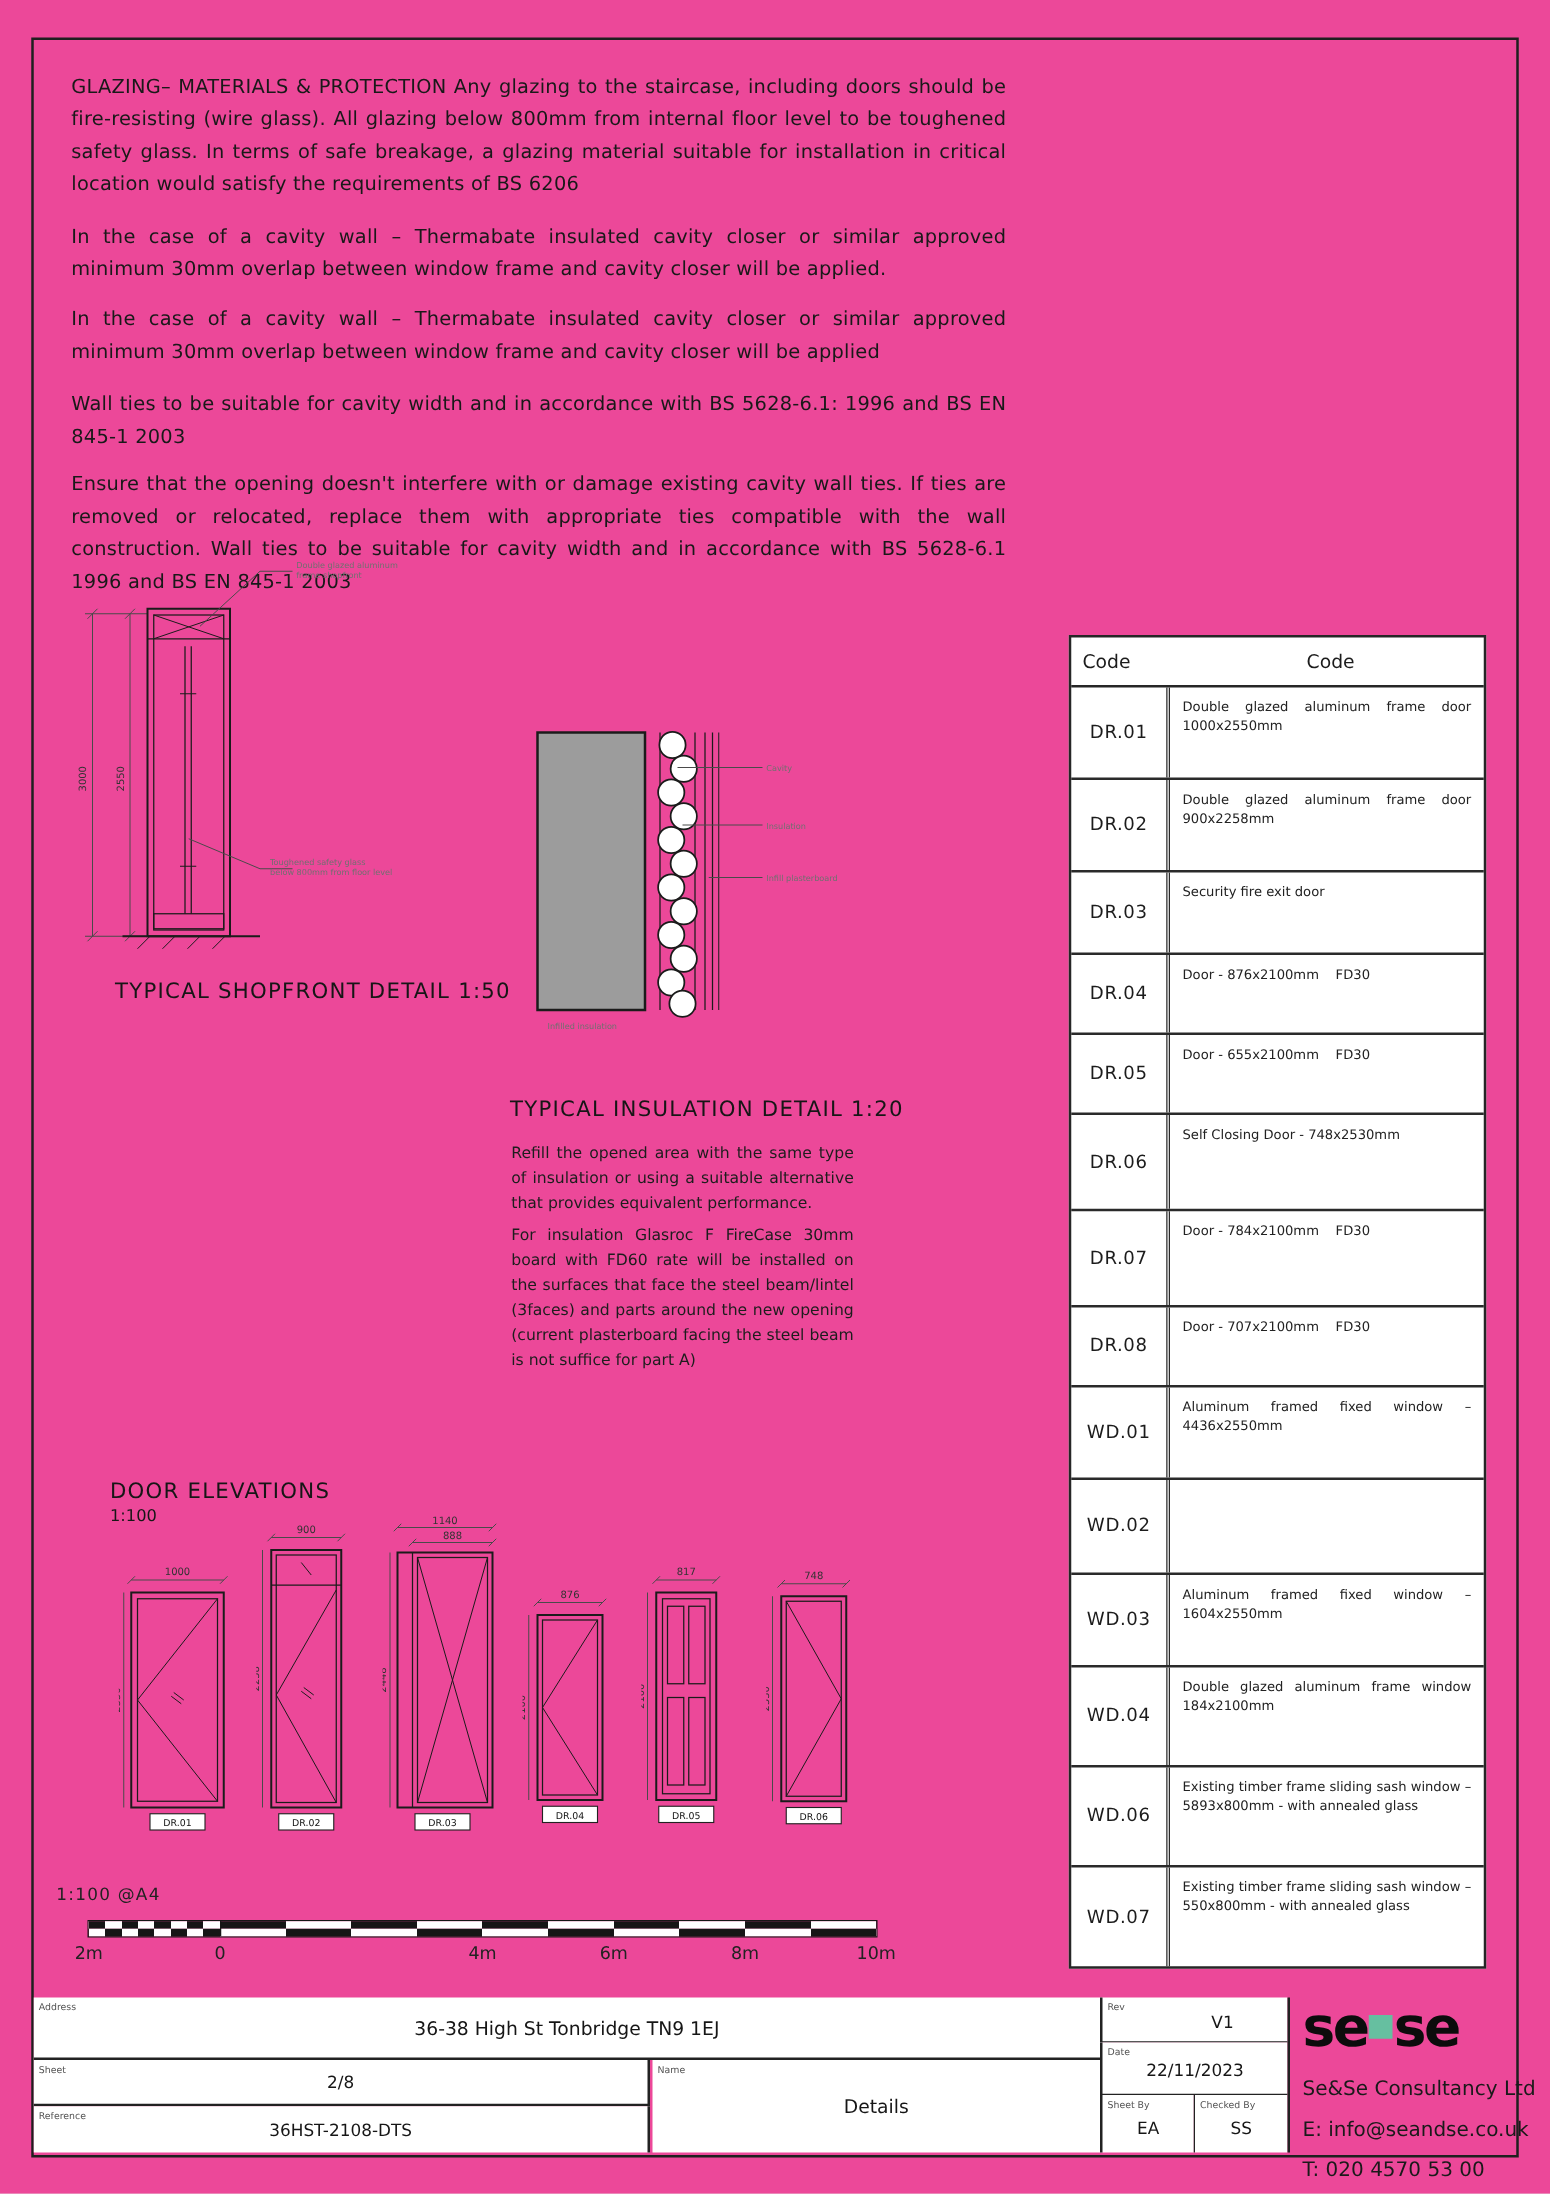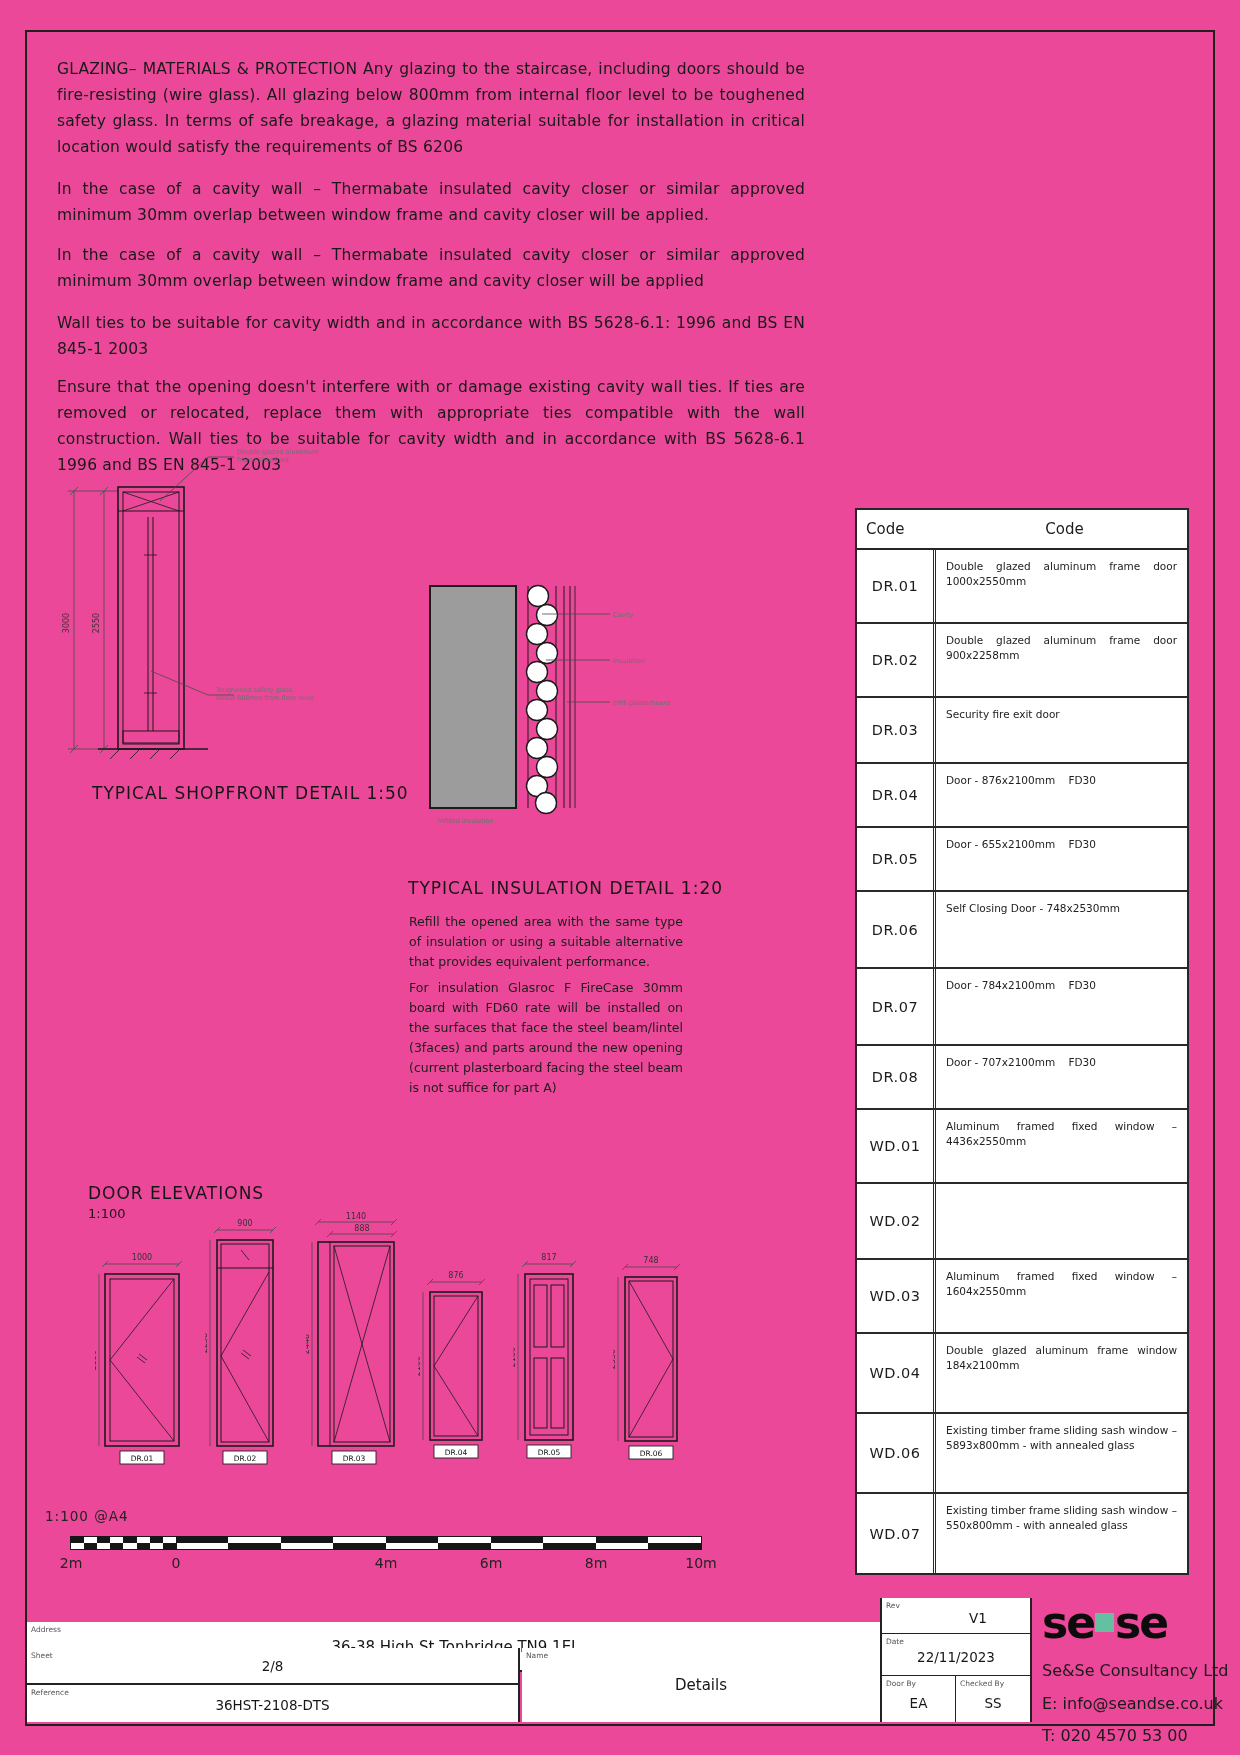--- a/index.html
+++ b/index.html
@@ -358,21 +358,21 @@
     <div class="sb-seg sb-c2"></div>
     <div class="sb-zero"></div>
     <span class="sb-tick" style="left:0px;">2m</span>
     <span class="sb-tick" style="left:105px;">0</span>
     <span class="sb-tick" style="left:315px;">4m</span>
     <span class="sb-tick" style="left:420px;">6m</span>
     <span class="sb-tick" style="left:525px;">8m</span>
     <span class="sb-tick" style="left:630px;">10m</span>
   </div>
 
-  <div class="tb-cell" style="left:27px;top:1598px;width:853px;height:50px;border-bottom:2px solid #222;margin-top:24px;">
+  <div class="tb-cell" style="left:27px;top:1598px;width:853px;height:50px;border-bottom:2px solid #222;">
     <span class="tb-lab">Address</span>
     <div class="tb-val" style="top:16px;">36-38 High St Tonbridge TN9 1EJ</div>
   </div>
   <div class="tb-cell" style="left:27px;top:1648px;width:493px;height:37px;border-bottom:2px solid #222;border-right:2px solid #222;">
     <span class="tb-lab">Sheet</span>
     <div class="tb-val small" style="top:10px;">2/8</div>
   </div>
   <div class="tb-cell" style="left:27px;top:1685px;width:493px;height:37px;border-right:2px solid #222;">
     <span class="tb-lab">Reference</span>
     <div class="tb-val small" style="top:12px;">36HST-2108-DTS</div>
@@ -383,21 +383,21 @@
   </div>
   <div class="tb-cell" style="left:880px;top:1598px;width:150px;height:36px;border-left:2px solid #222;border-bottom:1.5px solid #222;">
     <span class="tb-lab">Rev</span>
     <div class="tb-val small" style="top:12px;margin-left:44px;">V1</div>
   </div>
   <div class="tb-cell" style="left:880px;top:1634px;width:150px;height:42px;border-left:2px solid #222;border-bottom:1.5px solid #222;">
     <span class="tb-lab">Date</span>
     <div class="tb-val small" style="top:15px;">22/11/2023</div>
   </div>
   <div class="tb-cell" style="left:880px;top:1676px;width:75px;height:46px;border-left:2px solid #222;">
-    <span class="tb-lab">Door By</span>
+    <span class="tb-lab">Sheet By</span>
     <div class="tb-val small" style="top:19px;">EA</div>
   </div>
   <div class="tb-cell" style="left:955px;top:1676px;width:75px;height:46px;border-left:1.5px solid #222;">
     <span class="tb-lab">Checked By</span>
     <div class="tb-val small" style="top:19px;">SS</div>
   </div>
 
   <div class="logo-cell">
     <div class="logo-row">
       <span>se</span><span class="logo-sq" style="background: rgb(102, 191, 160);"></span><span>se</span>

